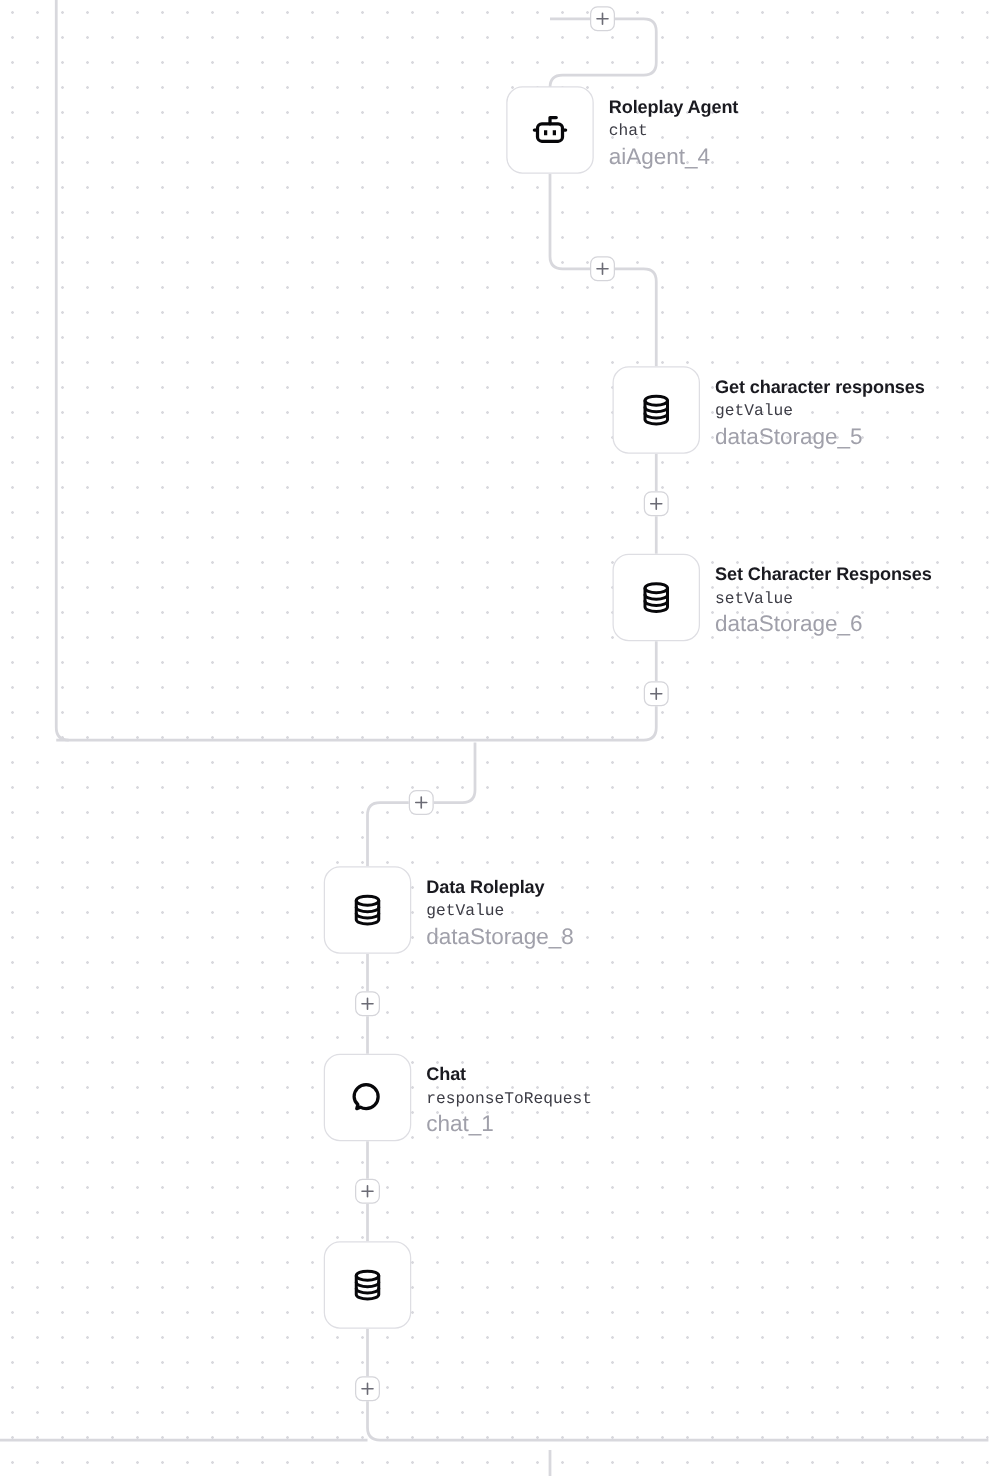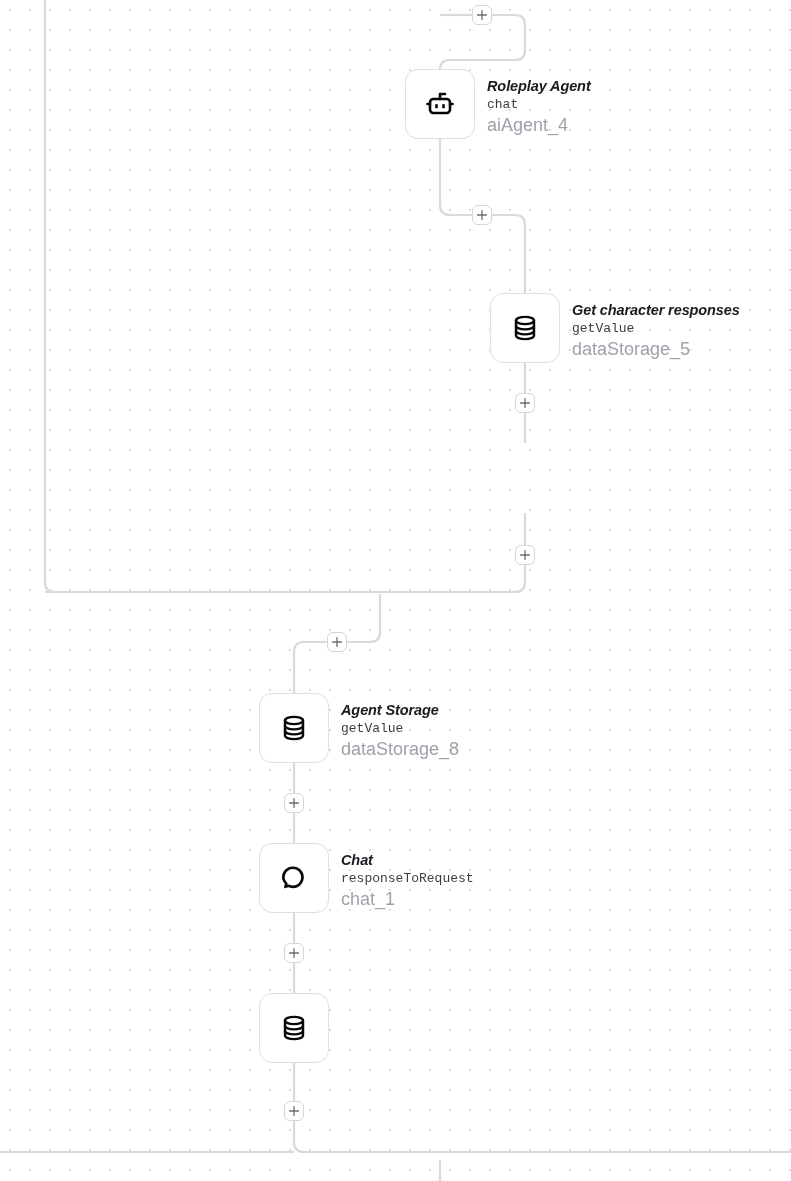--- a/index.html
+++ b/index.html
@@ -55,21 +55,20 @@
     margin-left: 12px;
     padding-top: 8px;
     white-space: nowrap;
   }
   .node-title {
     font-size: 14.5px;
     font-weight: bold;
     color: #1a1a20;
     line-height: 18px;
     letter-spacing: -0.1px;
-    font-style: italic;
   }
   .node-op {
     font-family: "Liberation Mono", monospace;
     font-size: 13px;
     color: #3c3c45;
     line-height: 20px;
   }
   .node-id {
     font-size: 18px;
     color: #a0a0aa;
@@ -158,32 +157,47 @@
         <path d="M9 20.8 C9 22.8 13 24.4 18 24.4 C23 24.4 27 22.8 27 20.8"></path>
       </svg>
     </div>
     <div class="node-labels">
       <div class="node-title">Get character responses</div>
       <div class="node-op">getValue</div>
       <div class="node-id">dataStorage_5</div>
     </div>
   </div>
 
+  <div class="node" style="left:490px; top:443px;">
+    <div class="node-box">
+      <svg class="node-icon" viewBox="0 0 36 36" fill="none" stroke="currentColor" stroke-width="2.4" stroke-linecap="round" stroke-linejoin="round">
+        <ellipse cx="18" cy="10.5" rx="9" ry="3.6"></ellipse>
+        <path d="M9 10.5 V25.5 C9 27.5 13 29.1 18 29.1 C23 29.1 27 27.5 27 25.5 V10.5"></path>
+        <path d="M9 15.8 C9 17.8 13 19.4 18 19.4 C23 19.4 27 17.8 27 15.8"></path>
+        <path d="M9 20.8 C9 22.8 13 24.4 18 24.4 C23 24.4 27 22.8 27 20.8"></path>
+      </svg>
+    </div>
+    <div class="node-labels">
+      <div class="node-title">Set Character Responses</div>
+      <div class="node-op">setValue</div>
+      <div class="node-id">dataStorage_6</div>
+    </div>
+  </div>
 
   <div class="node" style="left:259px; top:693px;">
     <div class="node-box">
       <svg class="node-icon" viewBox="0 0 36 36" fill="none" stroke="currentColor" stroke-width="2.4" stroke-linecap="round" stroke-linejoin="round">
         <ellipse cx="18" cy="10.5" rx="9" ry="3.6"></ellipse>
         <path d="M9 10.5 V25.5 C9 27.5 13 29.1 18 29.1 C23 29.1 27 27.5 27 25.5 V10.5"></path>
         <path d="M9 15.8 C9 17.8 13 19.4 18 19.4 C23 19.4 27 17.8 27 15.8"></path>
         <path d="M9 20.8 C9 22.8 13 24.4 18 24.4 C23 24.4 27 22.8 27 20.8"></path>
       </svg>
     </div>
     <div class="node-labels">
-      <div class="node-title">Agent Storage</div>
+      <div class="node-title">Data Roleplay</div>
       <div class="node-op">getValue</div>
       <div class="node-id">dataStorage_8</div>
     </div>
   </div>
 
   <div class="node" style="left:259px; top:843px;">
     <div class="node-box">
       <svg class="node-icon" viewBox="0 0 36 36" fill="none" stroke="currentColor" stroke-width="2.6" stroke-linecap="round" stroke-linejoin="round">
         <path d="M26.5 17.3 C26.5 22.6 22.2 26.9 16.9 26.9 C15.2 26.9 13.6 26.5 12.3 25.7
                  L9.4 26.9 L10.3 23.6 C8.5 21.9 7.3 19.7 7.3 17.3

